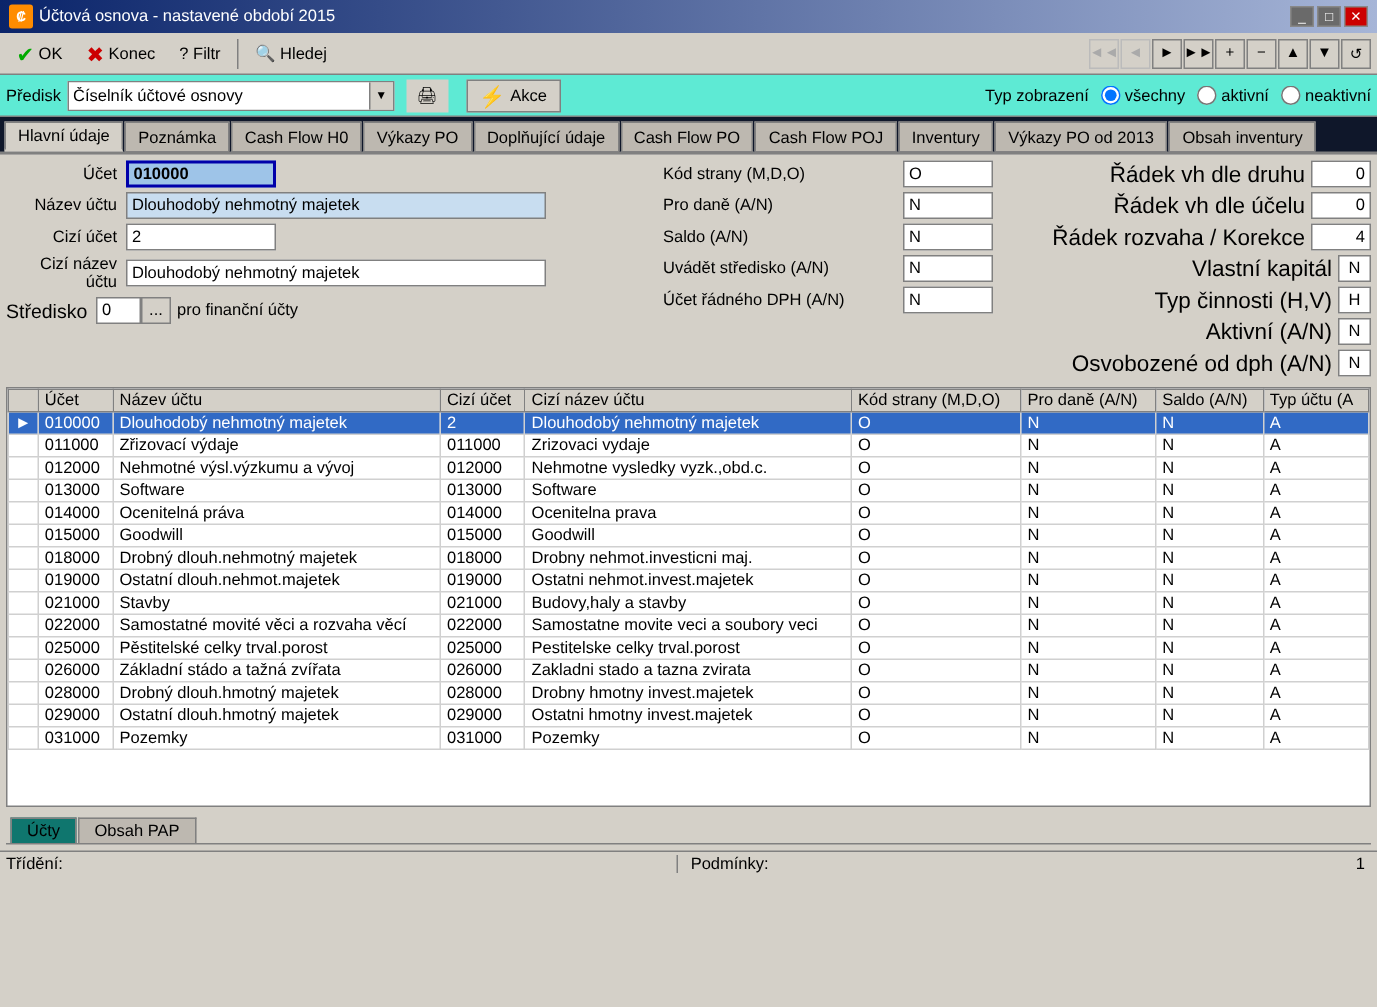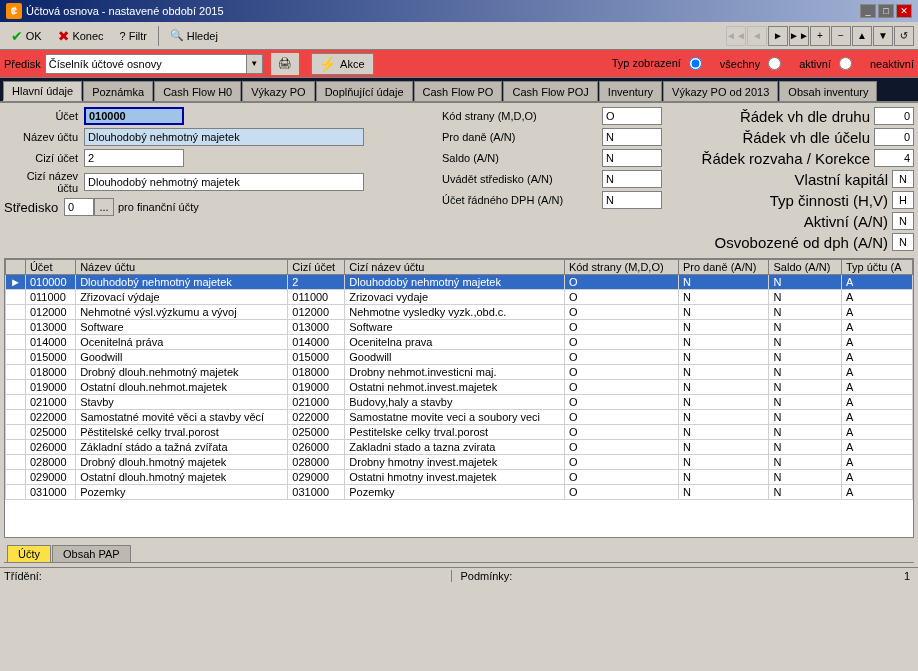--- a/index.html
+++ b/index.html
@@ -42,42 +42,42 @@
       font-size: 11px;
       height: 22px;
     }
     .toolbar-sep { width: 1px; height: 20px; background: #808080; margin: 0 2px; }
     .nav-btns { display: flex; align-items: center; gap: 1px; margin-left: auto; }
     .nav-btn { width: 20px; height: 20px; background: #d4d0c8; border: 1px solid #808080; display: flex; align-items: center; justify-content: center; font-size: 10px; cursor: pointer; }
     .nav-btn:disabled, .nav-btn.disabled { color: #aaa; border-color: #bbb; }
 
     
     .toolbar2 {
-      background: #ef4444;
+      background: #5eead4;
       border-bottom: 1px solid #808080;
       padding: 2px 4px;
       display: flex;
       align-items: center;
       gap: 4px;
       height: 28px;
     }
     .predisk-label { font-size: 11px; }
     .dropdown-combo {
       display: flex; align-items: flex-end;
       background: white;
       border: 1px solid #808080;
       height: 20px;
     }
     .dropdown-combo input {
       border: none; outline: none; font-size: 11px; padding: 0 3px; width: 200px; height: 18px;
     }
     .dropdown-combo .arrow { width: 16px; height: 18px; background: #d4d0c8; border-left: 1px solid #808080; display: flex; align-items: center; justify-content: center; font-size: 8px; cursor: pointer; }
     .print-btn { margin-left: 4px; }
-    .typ-zobrazeni { margin-left: auto; display: flex; align-items: flex-start; gap: 8px; font-size: 11px; }
-    .typ-zobrazeni label { display: flex; align-items: center; gap: 18px; }
+    .typ-zobrazeni { margin-left: auto; display: flex; align-items: center; gap: 8px; font-size: 11px; }
+    .typ-zobrazeni label { display: flex; align-items: center; gap: 3px; }
     .akce-btn { display: flex; align-items: center; gap: 3px; padding: 2px 8px; background: #d4d0c8; border: 1px solid #808080; cursor: pointer; font-size: 11px; height: 22px; }
 
     
     .tabs {
       background: #0f172a;
       display: flex;
       padding: 3px 3px 0 3px;
       gap: 1px;
       border-bottom: 2px solid #808080;
     }
@@ -140,21 +140,21 @@
     .grid-table td {
       border: 1px solid #d0d0d0;
       padding: 1px 4px;
       white-space: nowrap;
     }
     .grid-table tr.selected td { background: #316ac5; color: white; }
 
     
     .bottom-tabs { display: flex; padding: 3px 3px 0 3px; gap: 1px; border-bottom: 1px solid #808080; margin-top: 4px; }
     .bottom-tab { padding: 2px 10px; background: #bdb8b0; border: 1px solid #808080; border-bottom: none; cursor: pointer; font-size: 11px; }
-    .bottom-tab.active { background: #fde047; }
+    .bottom-tab.active { background: #0f766e; }
 
     
     .status-bar {
       background: #d4d0c8;
       border-top: 1px solid #808080;
       padding: 2px 4px;
       display: flex;
       font-size: 11px;
       gap: 4px;
     }
@@ -465,21 +465,21 @@
       <td>021000</td>
       <td>Budovy,haly a stavby</td>
       <td>O</td>
       <td>N</td>
       <td>N</td>
       <td>A</td>
     </tr>
             <tr>
       <td></td>
       <td>022000</td>
-      <td>Samostatné movité věci a stavby věcí</td>
+      <td>Samostatné movité věci a rozvaha věcí</td>
       <td>022000</td>
       <td>Samostatne movite veci a soubory veci</td>
       <td>O</td>
       <td>N</td>
       <td>N</td>
       <td>A</td>
     </tr>
             <tr>
       <td></td>
       <td>025000</td>

